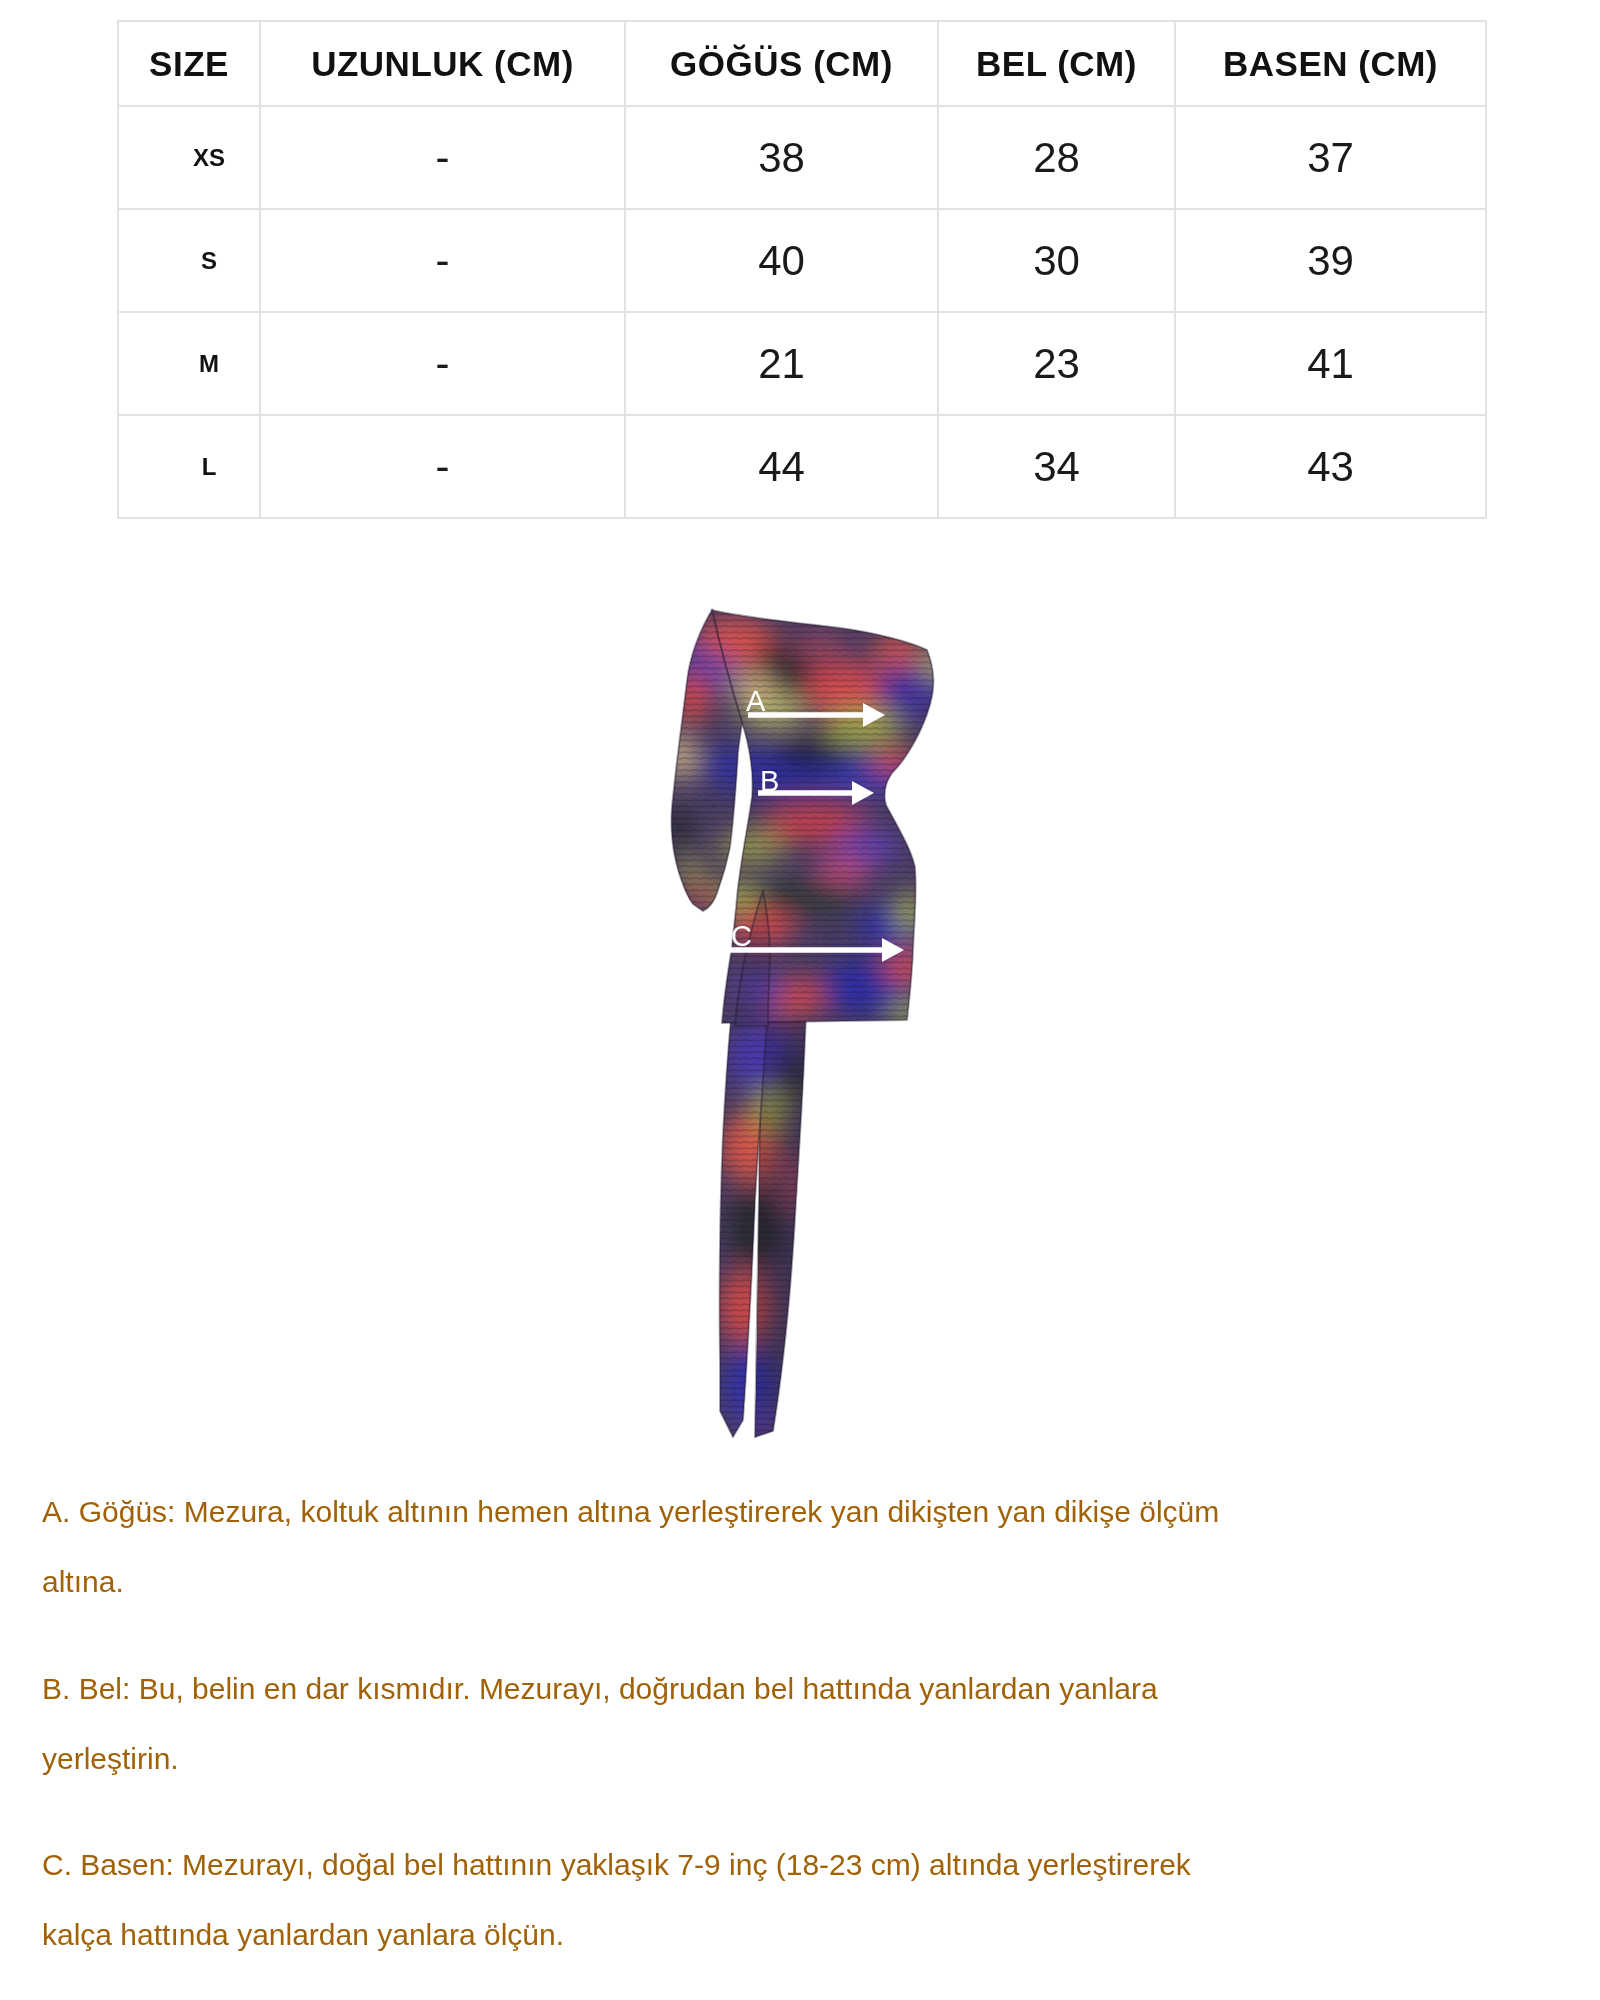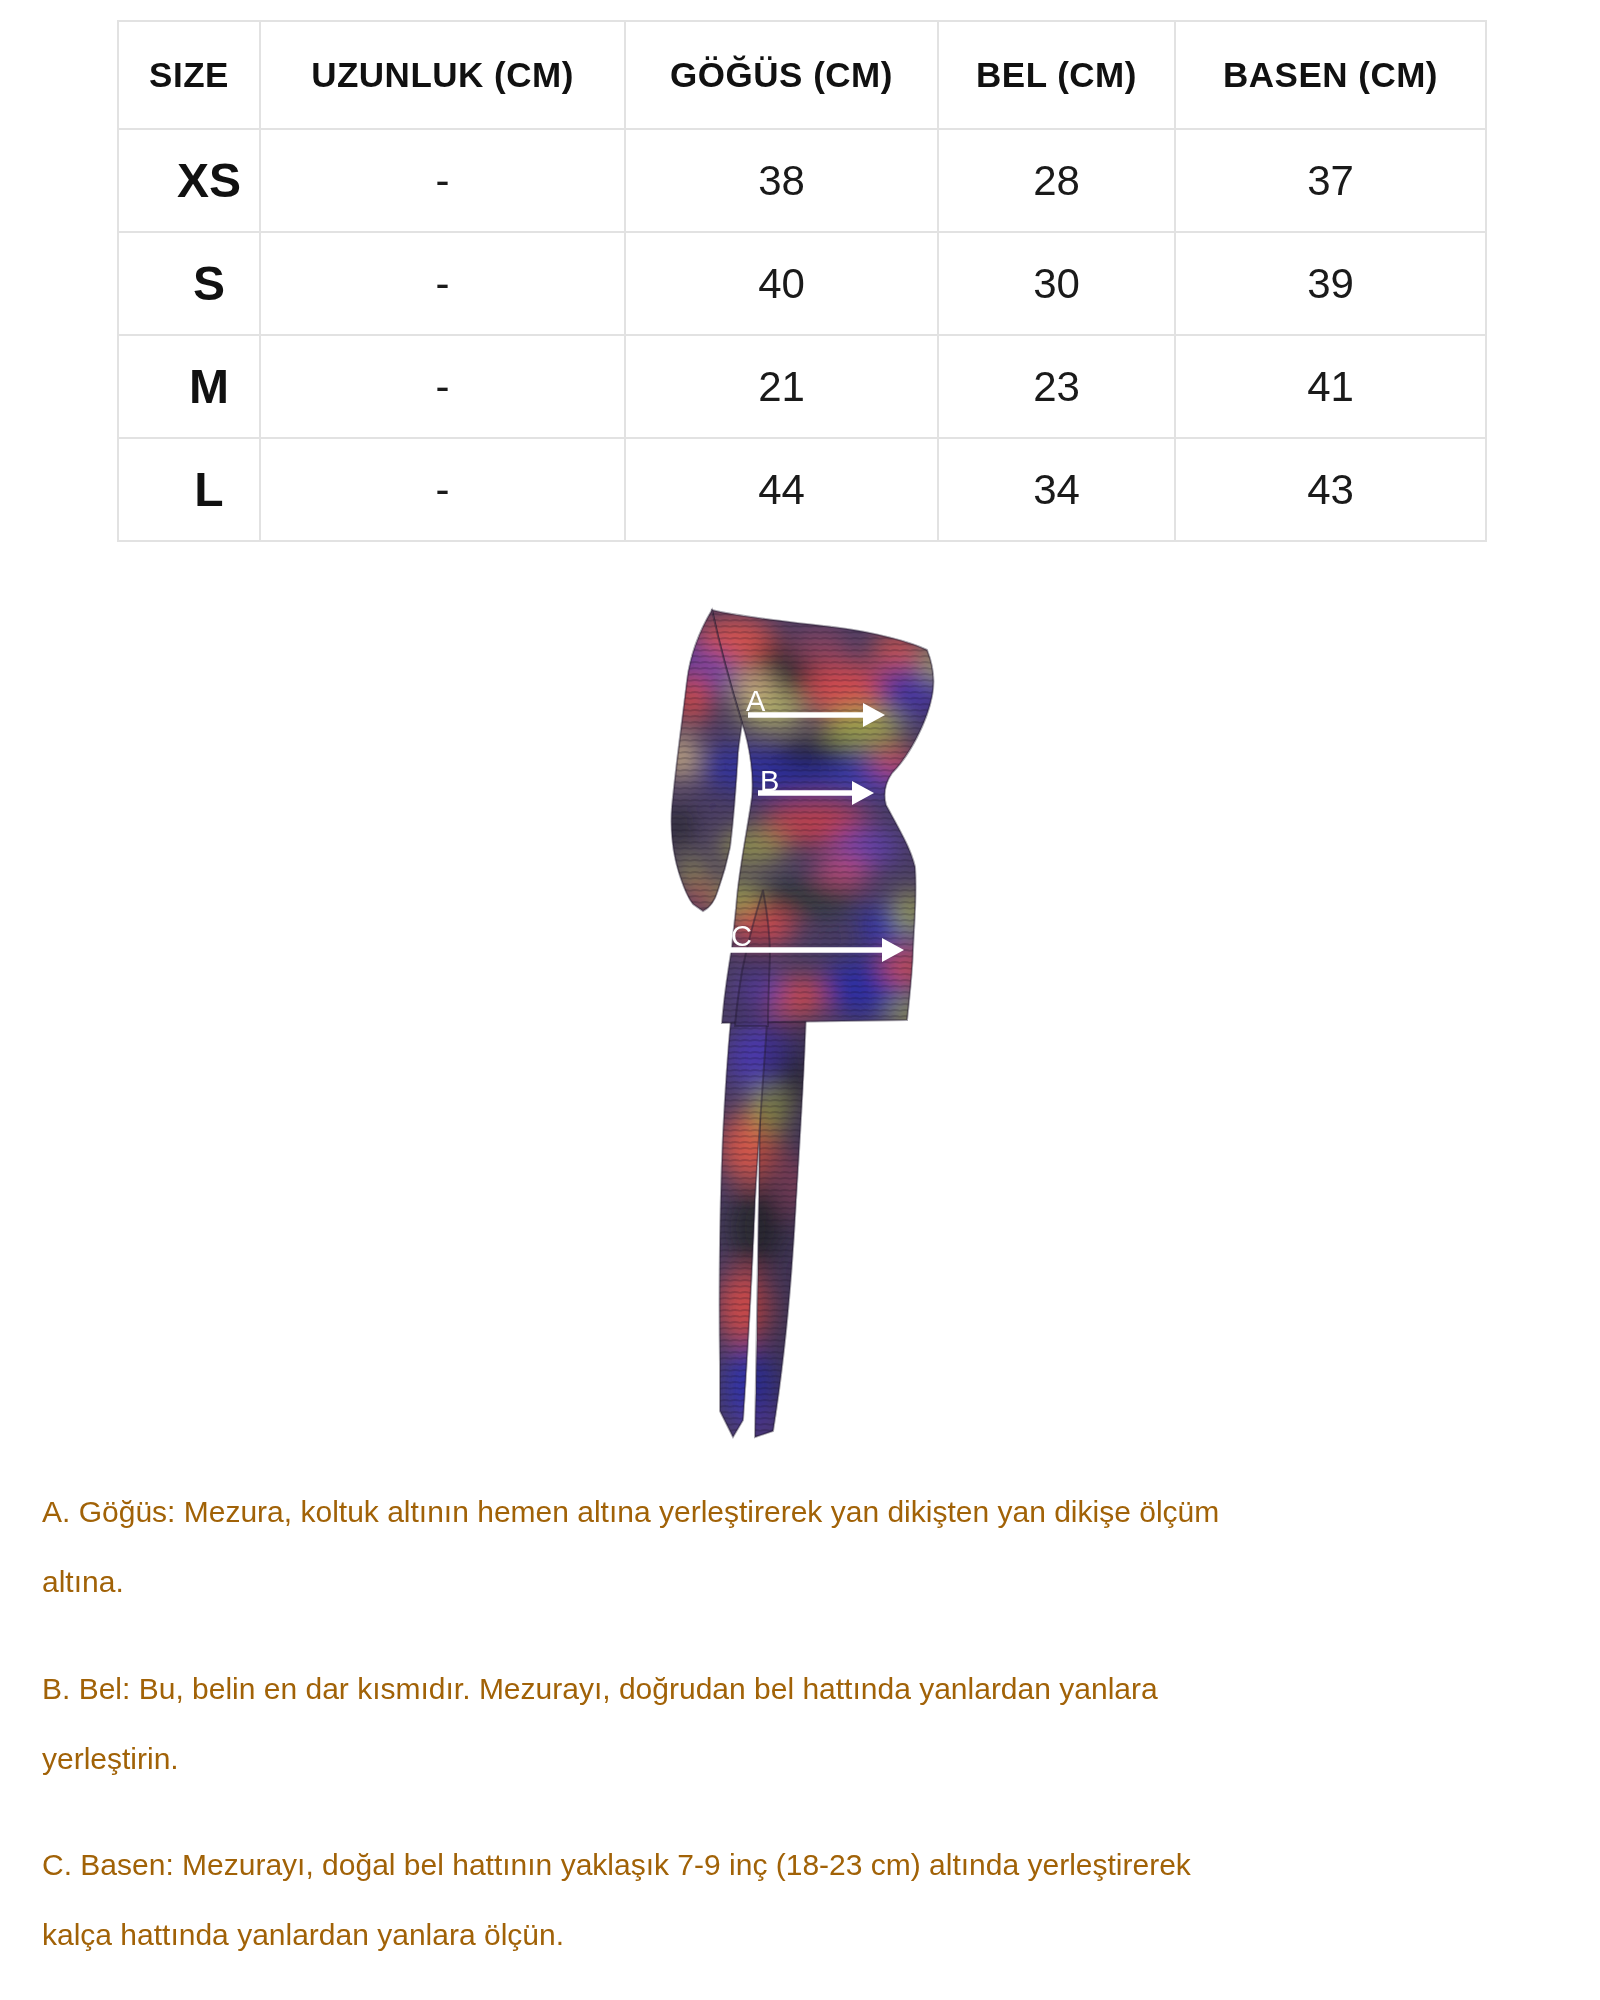--- a/index.html
+++ b/index.html
@@ -23,30 +23,30 @@
     table-layout: fixed;
   }
   table.size-chart th,
   table.size-chart td {
     border: 2px solid #e2e2e2;
     background: #ffffff;
     text-align: center;
     vertical-align: middle;
     padding: 0;
   }
-  table.size-chart thead tr { height: 108px; border-radius: 8px; }
+  table.size-chart thead tr { height: 85px; border-radius: 8px; }
   table.size-chart tbody tr { height: 103px; }
   table.size-chart th {
     font-size: 35px;
     font-weight: bold;
     color: #111111;
     letter-spacing: 0.5px;
   }
   table.size-chart td.size-col {
-    font-size: 48px;
+    font-size: 24px;
     font-weight: bold;
     color: #111111;
     padding-left: 40px;
   }
   table.size-chart td.val {
     font-size: 42px;
     font-weight: 400;
     color: #1a1a1a;
   }
 

